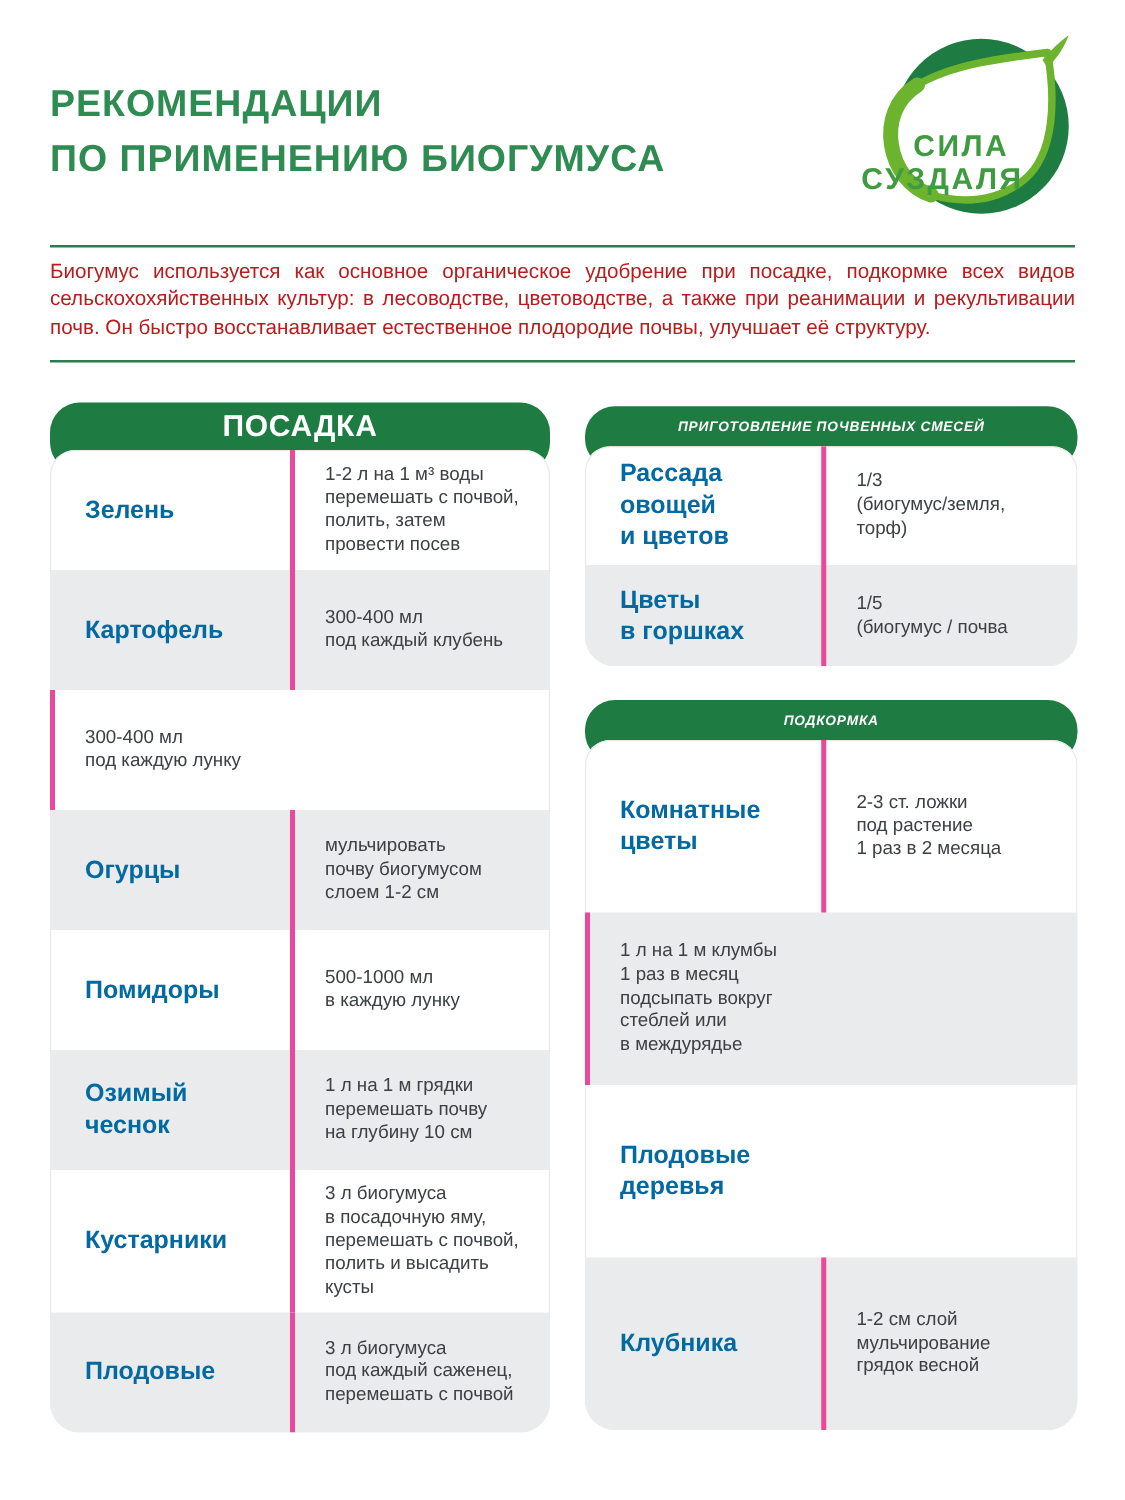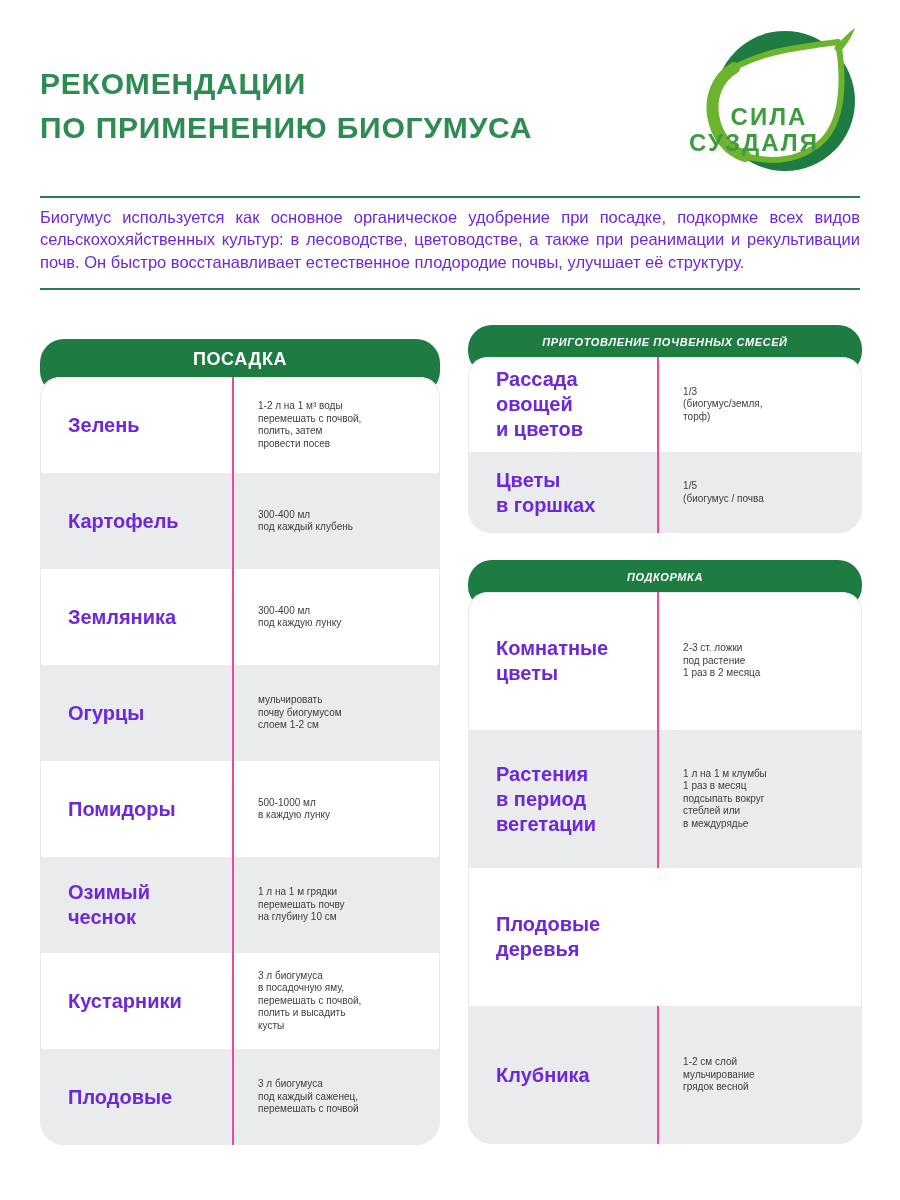--- a/index.html
+++ b/index.html
@@ -15,51 +15,51 @@
     color:#2e8b51; letter-spacing:0.8px;
   }
   .title span { display:block; }
   .logo { position:absolute; left:648px; top:26px; width:215px; height:152px; }
   
   .rule { position:absolute; left:40px; width:820px; height:2px; background:#2c7d4e; border:0; margin:0; }
   .rule1 { top:196px; }
   .rule2 { top:288px; }
   .intro {
     position:absolute; left:40px; top:206px; width:820px; margin:0;
-    font-size:16.5px; line-height:1.35; color:#6d28d9; text-align:justify;
+    font-size:16.5px; line-height:1.35; color:#b91c1c; text-align:justify;
   }
   
   .tbl { position:absolute; }
   .tbl-posadka { left:40px; top:322px; width:400px; }
   .tbl-mixes   { left:468px; top:325px; width:394px; }
   .tbl-feeding { left:468px; top:560px; width:394px;border-radius:18px; }
   .tbl-head {
     border-radius:24px; background:#1e7b41; color:#ffffff;
     font-weight:700; text-align:center; letter-spacing:0.6px;
   }
-  .tbl-posadka .tbl-head { height:56px; line-height:40px; font-size:18px;margin-top:17px; }
+  .tbl-posadka .tbl-head { height:56px; line-height:40px; font-size:24px; }
   .tbl-mixes .tbl-head, .tbl-feeding .tbl-head { height:50px; line-height:34px; font-size:11px;font-style:italic; }
   .tbl-body {
     position:relative; margin-top:-18px; background:#ffffff;
     border-radius:20px 20px 24px 24px; overflow:hidden;
     box-shadow:0 0 0 1px #e7e9ea inset;
   }
   .row { display:flex; align-items:stretch; }
   .row:nth-child(even) { background:#e9ebed; }
   .tbl-posadka .row { min-height:96px; }
   .tbl-mixes .row   { min-height:81px; }
   .tbl-feeding .row { min-height:138px; }
   .cell { box-sizing:border-box; display:flex; flex-direction:column; justify-content:center; white-space:pre-line; }
   .cell.label {
     width:48%; padding:10px 8px 10px 28px;
-    font-size:20px; font-weight:700; color:#6d28d9; line-height:1.25;
+    font-size:20px; font-weight:700; color:#0369a1; line-height:1.25;
   }
   .cell.value {
-    width:52%; border-left:2px solid #ec4899; padding:10px 12px 10px 24px;
-    font-size:10px; color:#3c4044; line-height:1.25;
+    width:52%; border-left:4px solid #ec4899; padding:10px 12px 10px 24px;
+    font-size:15px; color:#3c4044; line-height:1.25;
   }
 </style>
 </head>
 <body>
 
 <div class="page">
 
   <h1 class="title">
     <span>РЕКОМЕНДАЦИИ</span>
     <span>ПО ПРИМЕНЕНИЮ БИОГУМУСА</span>
@@ -87,21 +87,20 @@
 перемешать с почвой,
 полить, затем
 провести посев</div>
       </div>
       <div class="row">
         <div class="cell label">Картофель</div>
         <div class="cell value">300-400 мл
 под каждый клубень</div>
       </div>
       <div class="row">
-        <div class="cell label">Земляника</div>
         <div class="cell value">300-400 мл
 под каждую лунку</div>
       </div>
       <div class="row">
         <div class="cell label">Огурцы</div>
         <div class="cell value">мульчировать
 почву биогумусом
 слоем 1-2 см</div>
       </div>
       <div class="row">
@@ -156,23 +155,20 @@
     <div class="tbl-head">ПОДКОРМКА</div>
     <div class="tbl-body">
       <div class="row">
         <div class="cell label">Комнатные
 цветы</div>
         <div class="cell value">2-3 ст. ложки
 под растение
 1 раз в 2 месяца</div>
       </div>
       <div class="row">
-        <div class="cell label">Растения
-в период
-вегетации</div>
         <div class="cell value">1 л на 1 м клумбы
 1 раз в месяц
 подсыпать вокруг
 стеблей или
 в междурядье</div>
       </div>
       <div class="row">
         <div class="cell label">Плодовые
 деревья</div>
       </div>

